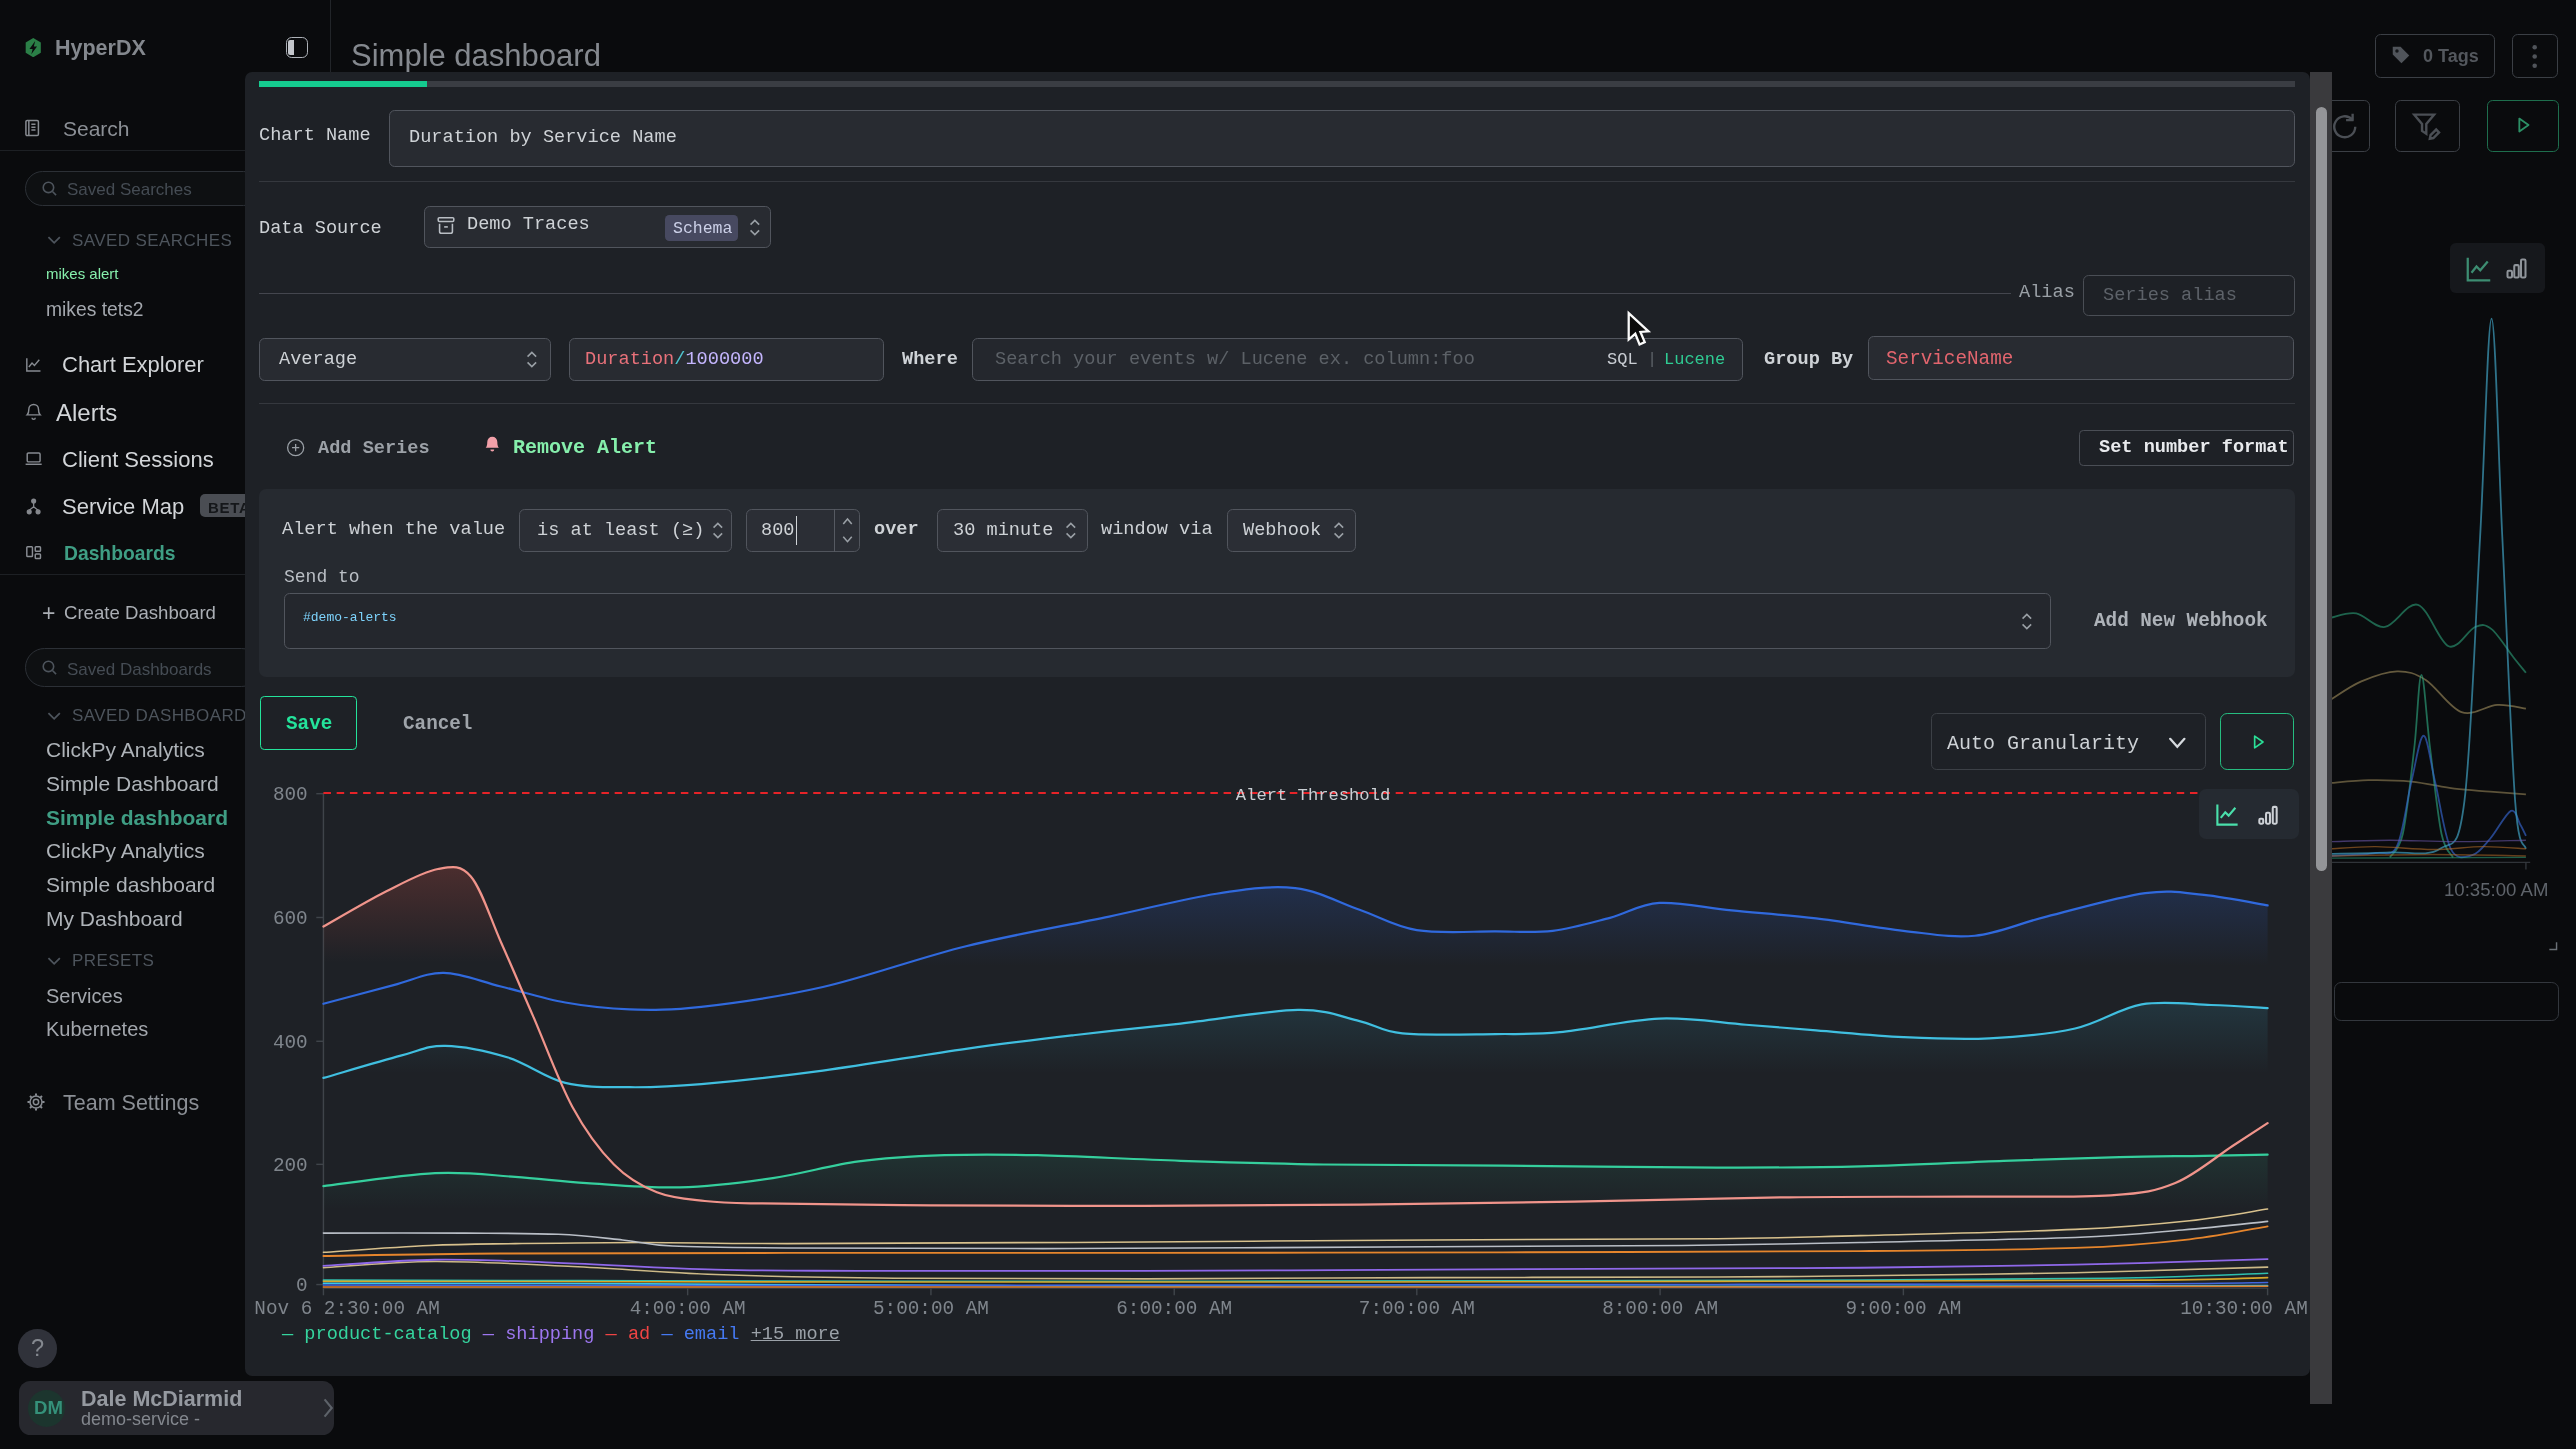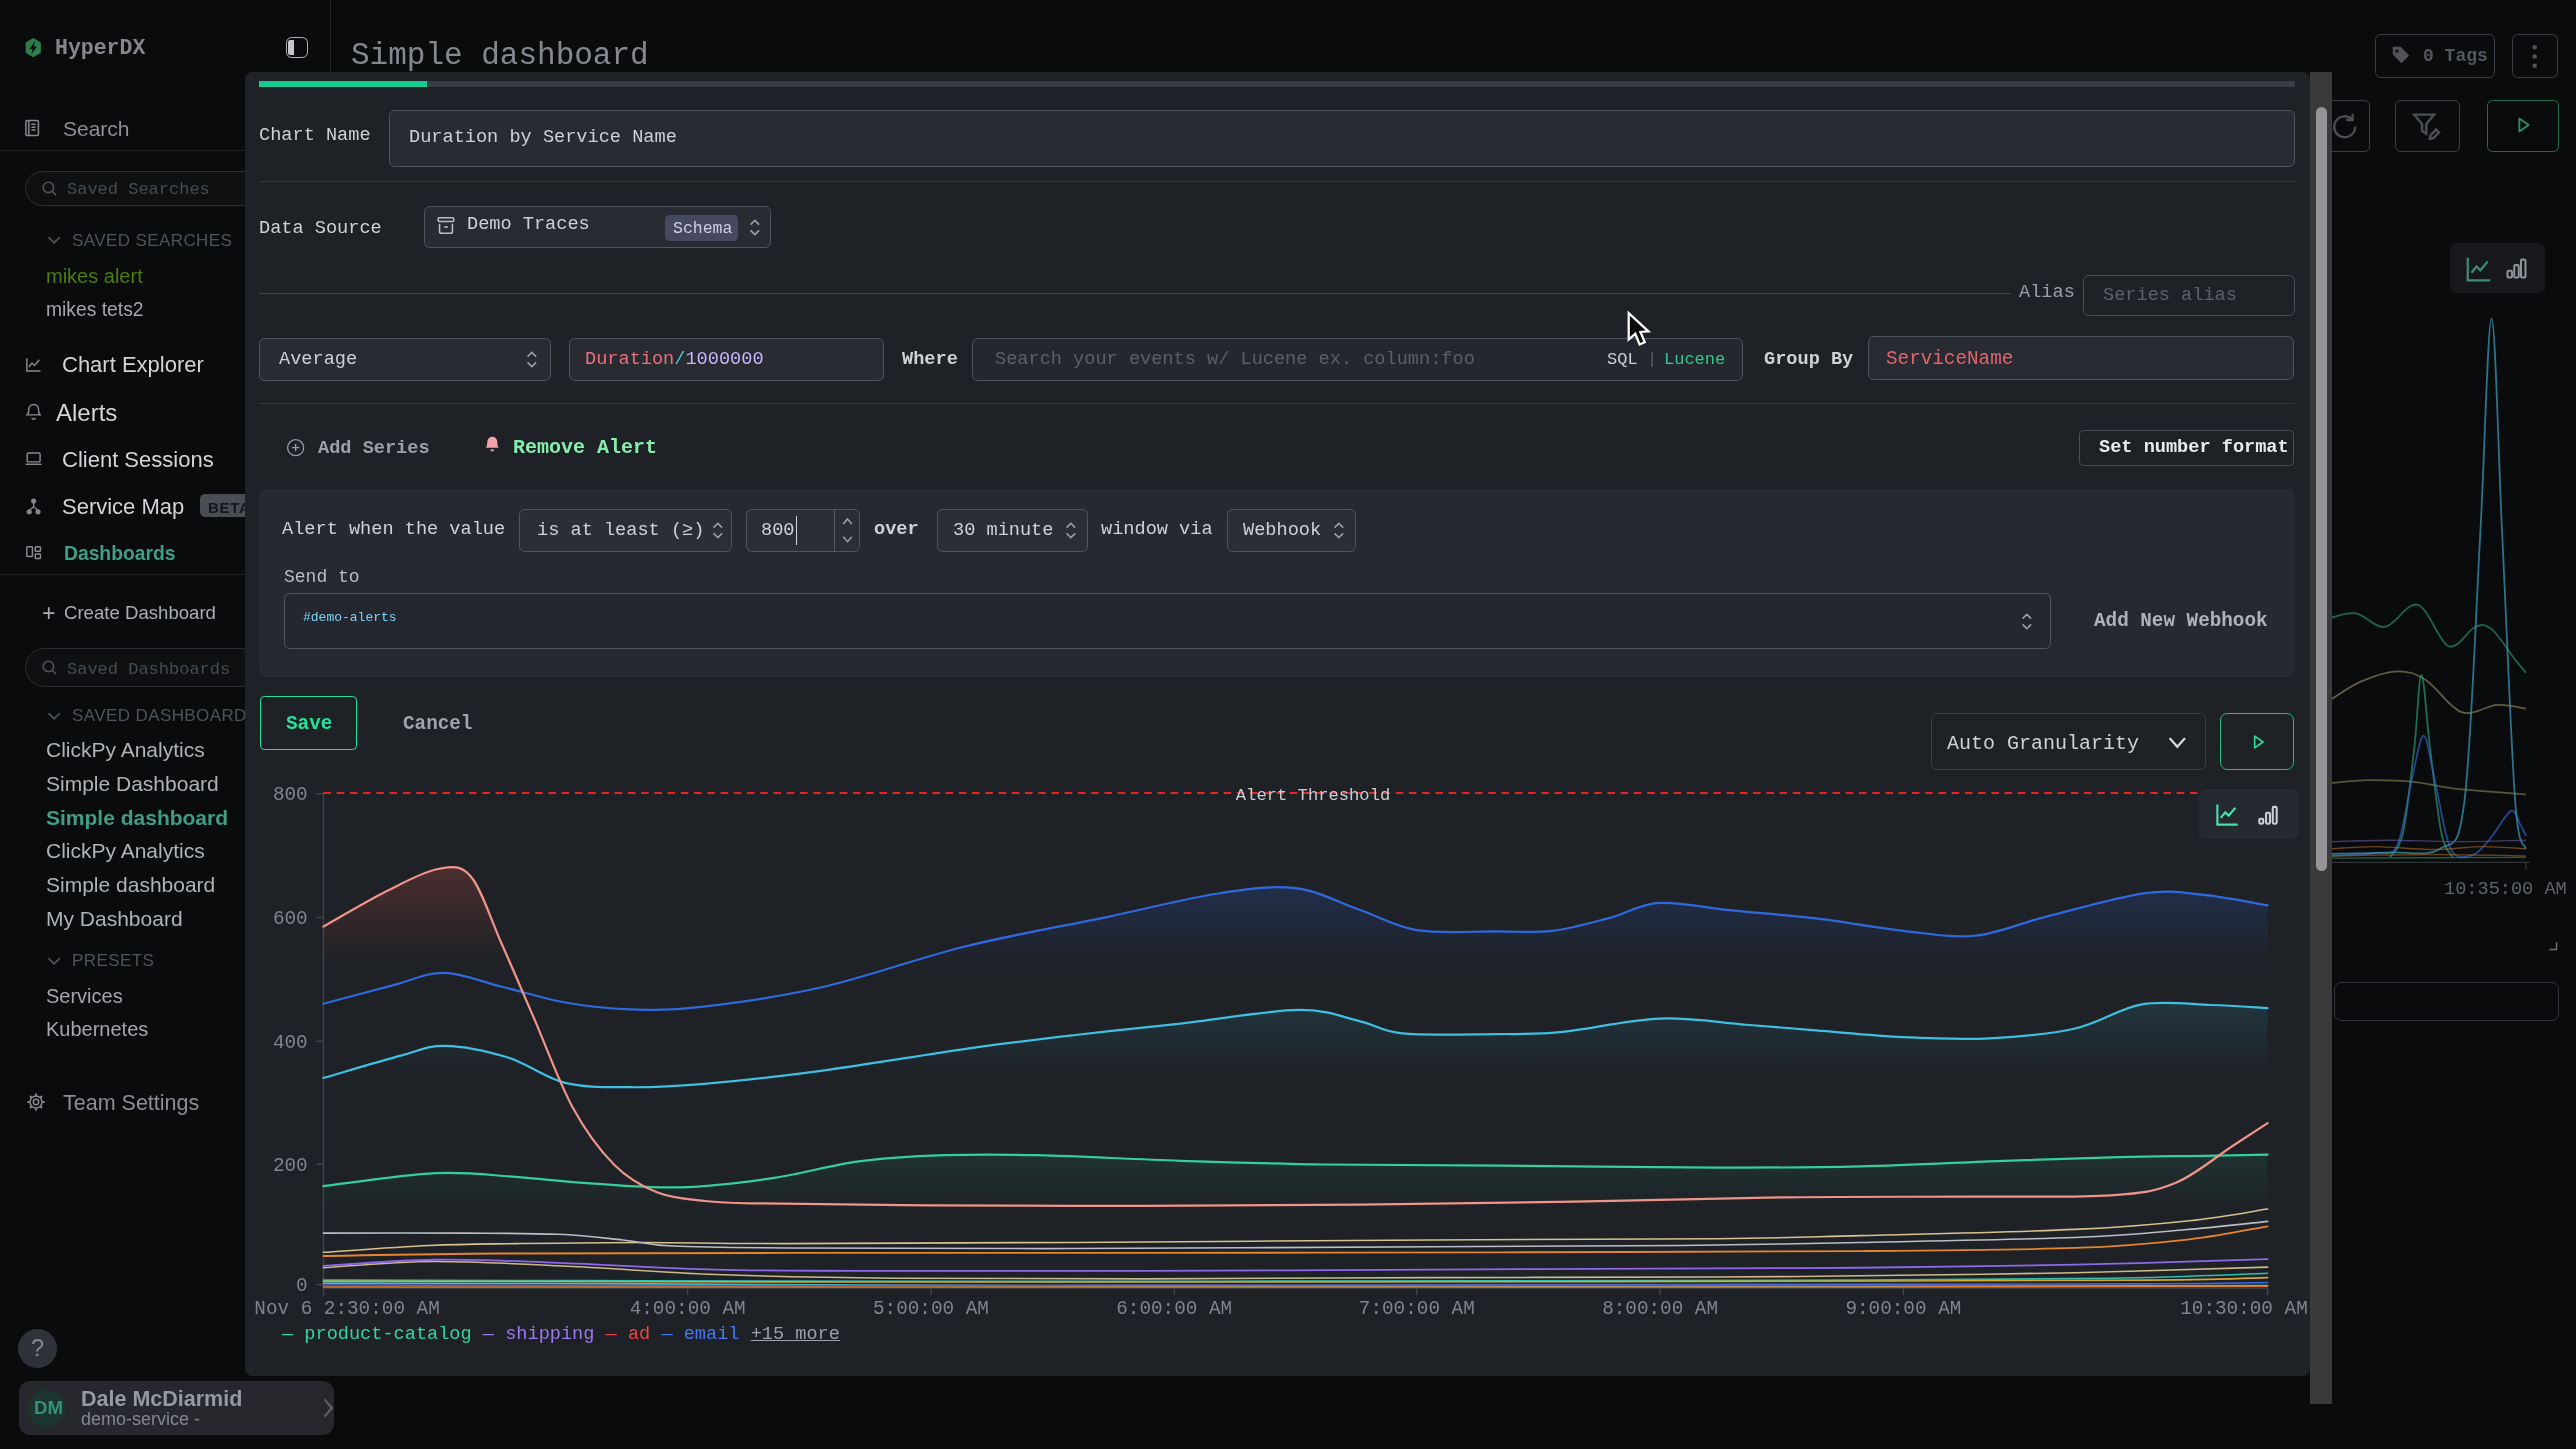--- a/index.html
+++ b/index.html
@@ -1,18 +1,18 @@
 <!DOCTYPE html>
 <html style="font-size:11.4px"><head><meta charset="utf-8"><style>
 *{margin:0;padding:0;box-sizing:border-box}
 html,body{width:2576px;height:1450px;background:#0a0b0d;overflow:hidden}
 body{font-family:"Liberation Mono",monospace;color:#ced2d6;position:relative}
 .abs{position:absolute}
 .sans{font-family:"Liberation Sans",sans-serif}
-.mono{font-family:Liberation Mono, monospace}
+.mono{font-family:Liberation Sans, sans-serif}
 .inp{background:#282b31;border:1.4px solid #51555d;border-radius:5.7px}
 .sel{background:#2b2e35;border:1.4px solid #51555d;border-radius:5.7px}
 .lbl{color:#ced2d6;font-size:18.6px}
 .b{font-weight:bold}
 </style></head>
 <body>
 
 <div class="abs" style="left:25px;top:38px;width:16.5px;height:19.3px">
 <svg width="16.5" height="19.3" viewBox="0 0 24 28">
       <path d="M12 0 L23 6.5 V21.5 L12 28 L1 21.5 V6.5 Z" fill="#2b7f47"></path>
@@ -95,21 +95,21 @@
 <div class="abs" style="left:25px;top:171px;width:236px;height:35px;border:1.4px solid #2c3036;border-radius:18px;background:#0e1012"></div>
 <svg class="abs" style="left:40px;top:179px" width="19.3" height="19.3" viewBox="0 0 24 24" fill="none" stroke="#4d545c" stroke-width="2">
     <circle cx="10.5" cy="10.5" r="6.5"></circle>
     <path d="M15.5 15.5 L20 20"></path>
   </svg>
 <div class="abs mono" style="left:67px;top:180px;font-size:17px;color:#454c54">Saved Searches</div>
 <svg class="abs" style="left:47px;top:235px" width="14.3" height="10" viewBox="0 0 20 14" fill="none" stroke="#4d545c" stroke-width="2.5">
     <path d="M2 3 l8 8 8-8"></path>
   </svg>
 <div class="abs sans" style="left:72px;top:231px;font-size:17px;color:#4d545c;letter-spacing:0.4px">SAVED SEARCHES</div>
-<div class="abs sans" style="left:46px;top:265px;font-size:20px;color:#4d7c0f">mikes alert</div>
+<div class="abs sans" style="left:46px;top:265px;font-size:15px;color:#86efac">mikes alert</div>
 <div class="abs sans" style="left:46px;top:299px;font-size:19.3px;color:#a3a7ad">mikes tets2</div>
 <div class="abs" style="left:23.6px;top:355px;width:19.3px;height:19.3px"><svg viewBox="0 0 24 24" fill="none" stroke="#878b91" stroke-width="1.8">
       <path d="M3.5 4 v16 h17"></path>
       <path d="M6 15 l4-5 3 3 6-7"></path>
     </svg></div>
 <div class="abs sans" style="left:62px;top:352px;font-size:22px;color:#d2d5d8">Chart Explorer</div>
 <div class="abs" style="left:23.6px;top:402px;width:19.3px;height:19.3px"><svg viewBox="0 0 24 24" fill="none" stroke="#878b91" stroke-width="1.8">
       <path d="M12 3 a6 6 0 0 1 6 6 c0 5 1.5 6.5 2 7 H4 c.5-.5 2-2 2-7 a6 6 0 0 1 6-6 Z"></path>
       <path d="M10 19.5 a2 2 0 0 0 4 0"></path>
     </svg></div>

